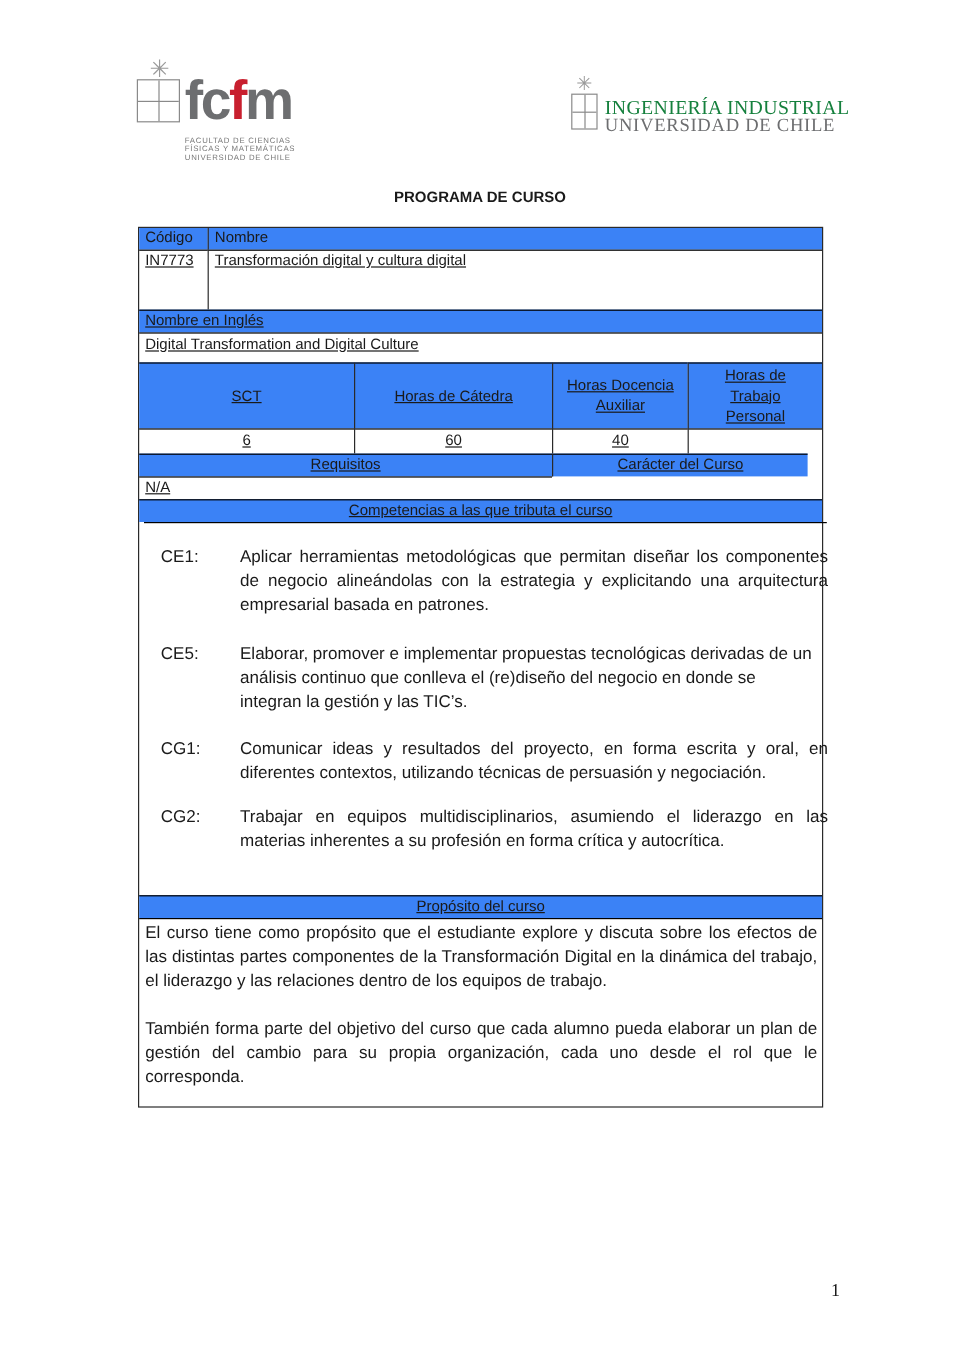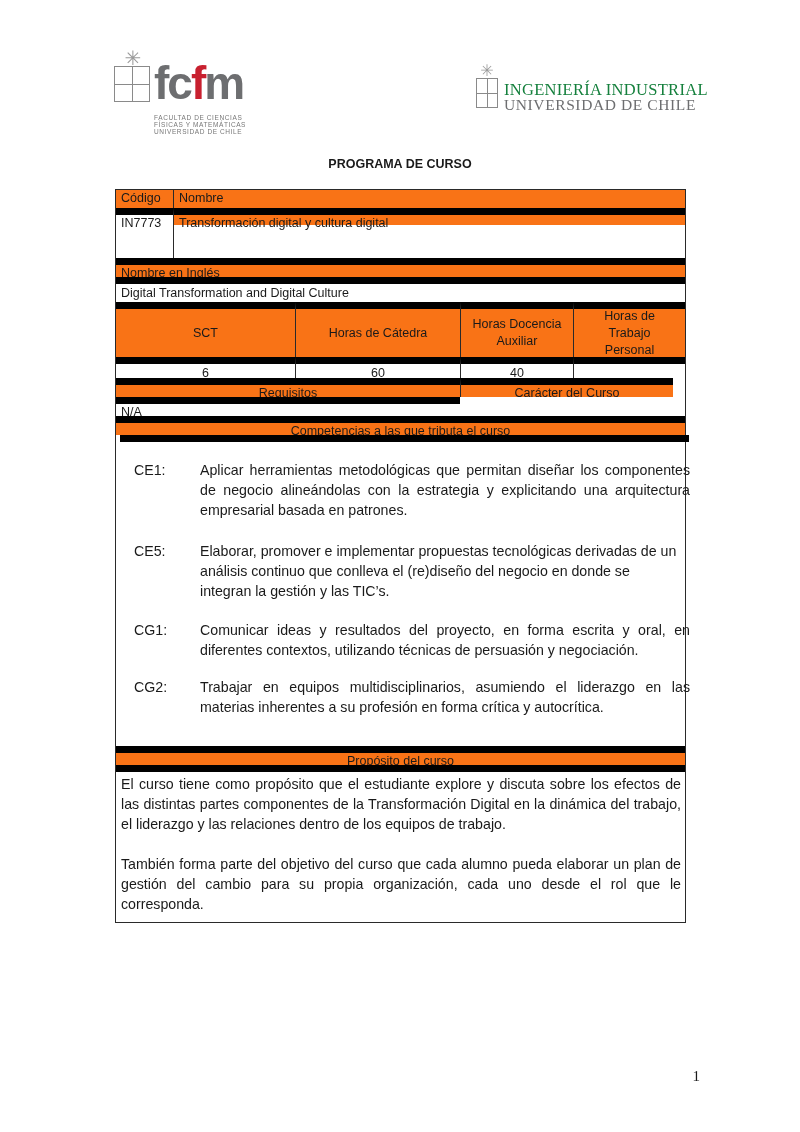--- a/index.html
+++ b/index.html
@@ -21,23 +21,23 @@
   .logo-right .crest .sun { left:2px; width:22px; font-size:16px; height:14px; line-height:14px; }
   .logo-right .crest .shield { left:2px; top:14px; width:22px; height:30px; }
   .ii-title { position:absolute; left:30px; top:16px; font-family:"Liberation Serif","DejaVu Serif",serif; font-size:16.5px; color:#15803d; letter-spacing:0.3px; white-space:nowrap; }
   .ii-sub { position:absolute; left:30px; top:32px; font-family:"Liberation Serif","DejaVu Serif",serif; font-size:15.5px; color:#6d6e70; letter-spacing:0.6px; white-space:nowrap; }
 
   .doc-title { left:0; width:800px; top:157px; text-align:center; font-size:12.5px; font-weight:bold; }
 
   
   .tbl { position:absolute; left:115px; width:571px; border:1px solid #2a2a2a; box-sizing:border-box; }
   .cell { position:absolute; box-sizing:border-box; font-size:12.5px; line-height:17px; }
-  .hdr { background:#f97316; }
+  .hdr { background:#3b82f6; }
   .bl { border-left:1px solid #2a2a2a; }
-  .bt { border-top:7px solid #000000; }
+  .bt { border-top:1px solid #000000;text-decoration:underline; }
   .center { text-align:center; }
   .pad { padding-left:5px; }
   .flexc { display:flex; align-items:center; justify-content:center; text-align:center; }
 
   .comp-item { position:absolute; left:14px; width:542px; font-size:14.2px; line-height:20px; }
   .comp-code { position:absolute; left:0; top:0; width:60px; }
   .comp-text { position:absolute; left:66px; width:490px; text-align:justify; }
   .purpose-p { position:absolute; left:5px; width:560px; font-size:14.2px; line-height:20px; text-align:justify; }
   .page-num { right:100px; top:1068px; font-family:"Liberation Serif","DejaVu Serif",serif; font-size:15px; }
 </style>
@@ -60,21 +60,21 @@
   </div>
   <div class="ii-title">INGENIERÍA INDUSTRIAL</div>
   <div class="ii-sub">UNIVERSIDAD DE CHILE</div>
 </div>
 
 <div class="abs doc-title">PROGRAMA DE CURSO</div>
 
 <div class="tbl" style="top:189px;height:734px;">
 
   <div class="cell hdr pad" style="left:0;top:0;width:57px;height:18px;">Código</div>
-  <div class="cell hdr pad bl" style="left:57px;top:0;width:512px;height:35px;">Nombre</div>
+  <div class="cell hdr pad bl" style="left:57px;top:0;width:512px;height:18px;">Nombre</div>
 
   <div class="cell pad bt" style="left:0;top:18px;width:57px;height:50px;">IN7773</div>
   <div class="cell pad bt bl" style="left:57px;top:18px;width:512px;height:50px;">Transformación digital y cultura digital</div>
 
   <div class="cell hdr pad bt" style="left:0;top:68px;width:569px;height:19px;">Nombre en Inglés</div>
   <div class="cell pad bt" style="left:0;top:87px;width:569px;height:25px;padding-top:1px;">Digital Transformation and Digital Culture</div>
 
   <div class="cell hdr bt flexc" style="left:0;top:112px;width:179px;height:55px;">
       <span>SCT</span>
     </div>

